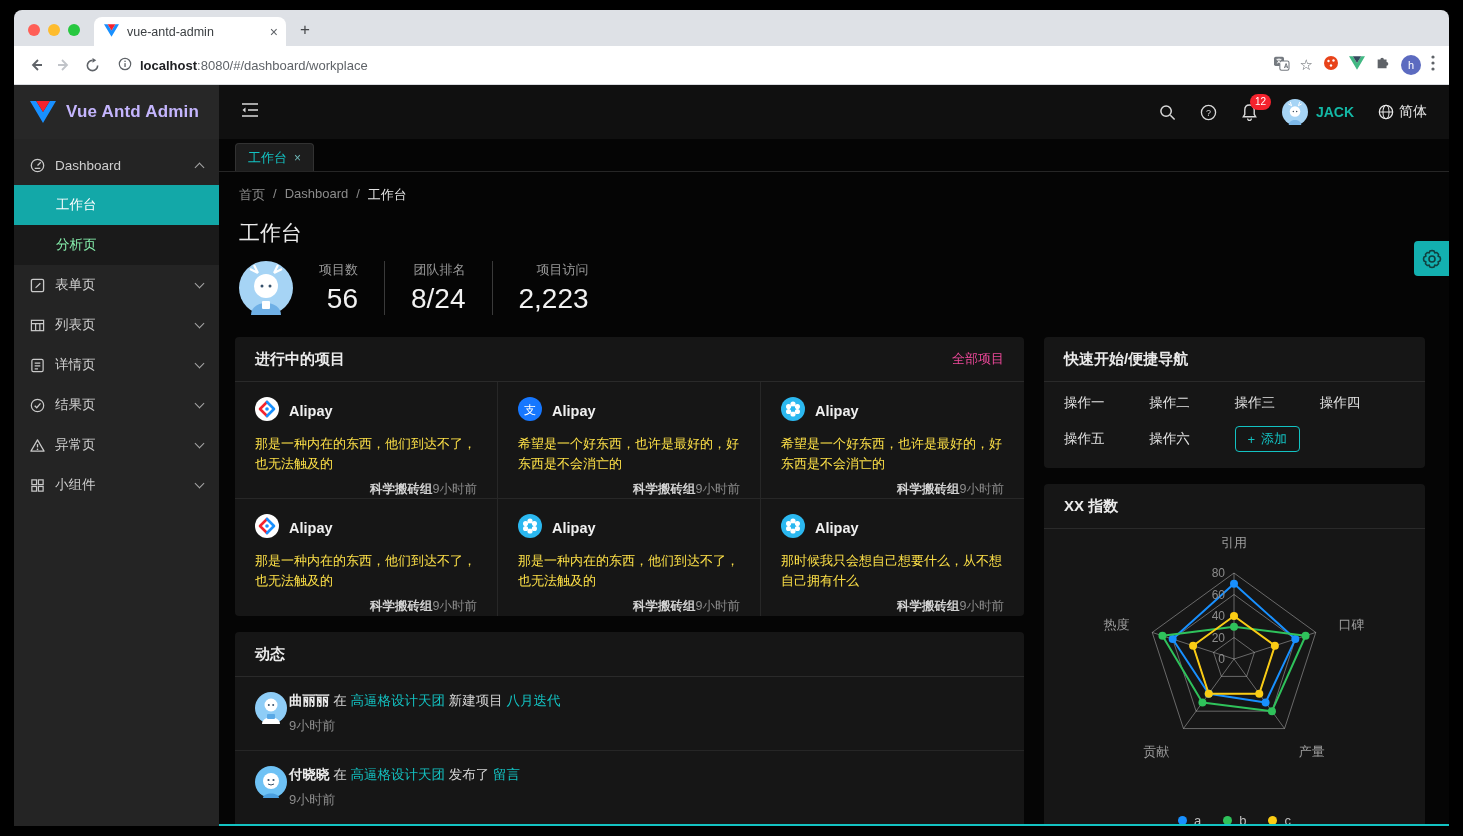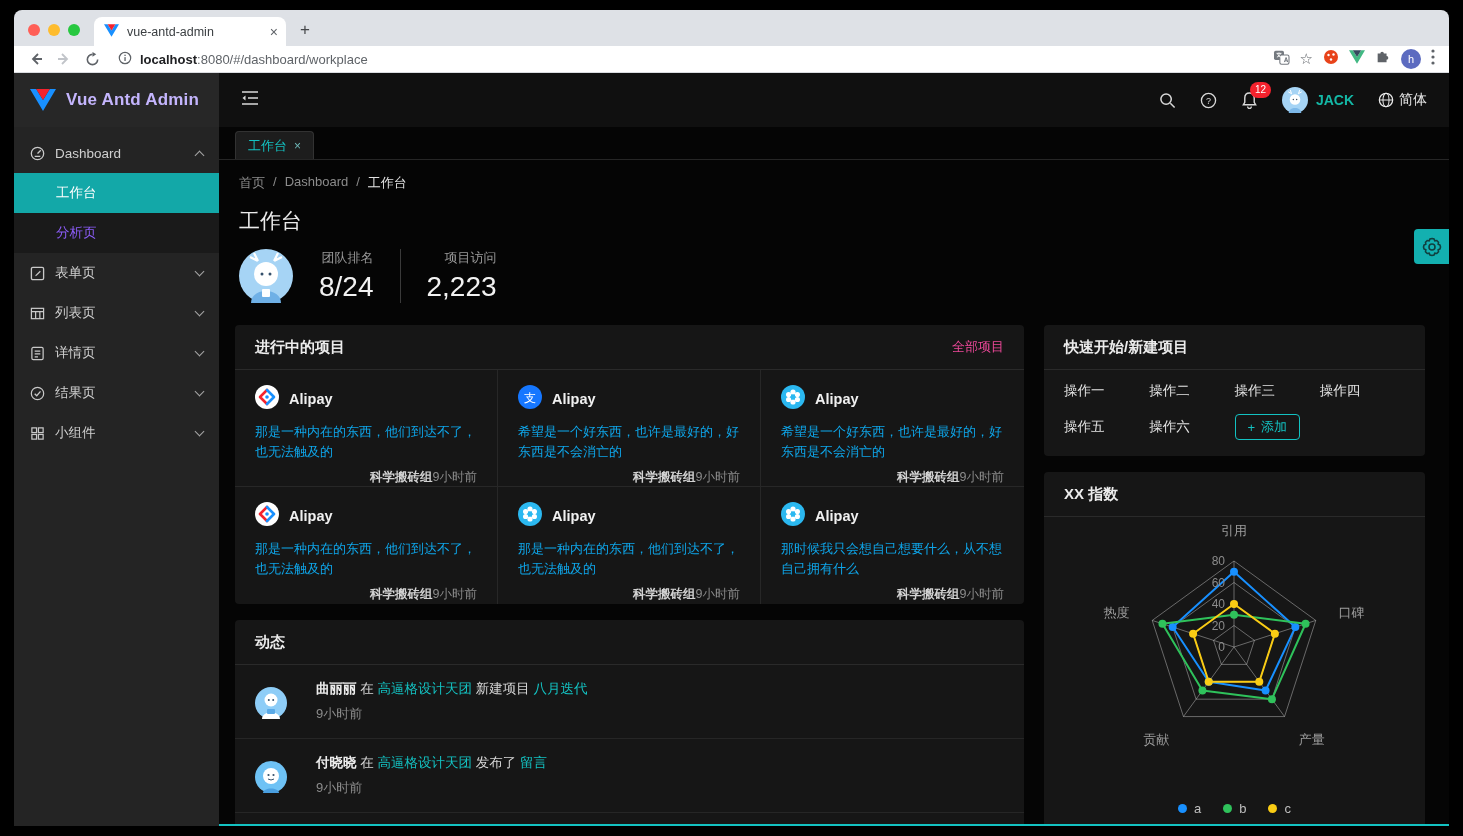--- a/index.html
+++ b/index.html
@@ -8,21 +8,21 @@
 
   
   .tabstrip { height:36px; background:#dee1e6; display:flex; align-items:flex-end; flex:none; }
   .tls { display:flex; align-items:center; gap:8px; padding:0 14px 10px 14px; }
   .tl { width:12px; height:12px; border-radius:50%; }
   .tl.r{background:#ff5f57}.tl.y{background:#febc2e}.tl.g{background:#28c840}
   .chrome-tab { width:192px; height:29px; background:#fff; border-radius:8px 8px 0 0; display:flex; align-items:center; padding:0 8px 0 10px; gap:8px; }
   .tab-title { font-size:12.5px; color:#3c4043; flex:1; white-space:nowrap; overflow:hidden; }
   .tab-close { color:#5f6368; font-size:14px; cursor:pointer; }
   .newtab { color:#45474a; font-size:17px; padding:0 14px 6px 14px; }
-  .toolbar { height:27px; background:#fff; display:flex; align-items:center; padding:0 10px; gap:4px; flex:none; border-bottom:1px solid #dadce0;}
+  .toolbar { height:39px; background:#fff; display:flex; align-items:center; padding:0 10px; gap:4px; flex:none; border-bottom:1px solid #dadce0;}
   .nav-ic { width:24px; height:24px; display:flex; align-items:center; justify-content:center; }
   .omni { flex:1; display:flex; align-items:center; gap:8px; padding-left:10px; font-size:13px; }
   .omni-host { color:#202124; font-weight:bold; }
   .omni-path { color:#5f6368; }
   .right-ics { display:flex; align-items:center; gap:10px; padding-right:4px; }
   .star { color:#5f6368; font-size:15px; }
   .prof { width:20px; height:20px; border-radius:50%; background:#5c6bc0; color:#fff; font-size:11px; display:flex; align-items:center; justify-content:center; }
 
   
   .app-header { height:54px; display:flex; flex:none; }
@@ -39,21 +39,21 @@
   .lang { display:flex; align-items:center; gap:5px; color:#e8e8e8; font-size:14px; cursor:pointer; }
 
   
   .app-body { flex:1; display:flex; overflow:hidden; }
   .sidebar { width:205px; background:#242424; flex:none; padding-top:6px; font-size:13.5px; }
   .m-item { height:40px; display:flex; align-items:center; gap:10px; padding:0 16px; color:#cfcfcf; cursor:pointer; }
   .m-label { flex:1; }
   .caret { width:7px; height:7px; border-left:1.5px solid #a6a6a6; border-bottom:1.5px solid #a6a6a6; transform:rotate(-45deg); margin-top:-3px; }
   .caret.up { transform:rotate(135deg); margin-top:4px; }
   .sub-block { background:#1a1a1a; }
-  .s-item { height:40px; display:flex; align-items:center; padding:0 16px 0 42px; color:#8b5cf6; cursor:pointer; }
+  .s-item { height:40px; display:flex; align-items:center; padding:0 16px 0 42px; color:#86efac; cursor:pointer; }
   .s-item.active { background:#13a8a8; color:#fff; }
   .m-ic { display:flex; align-items:center; color:#c9c9c9; }
 
   
   .content { flex:1; background:#050505; position:relative; overflow:hidden; }
   .tabs-row { height:33px; padding:5px 16px 0; border-bottom:1px solid #262626; display:flex; align-items:flex-end; }
   .page-tab { height:28px; background:#1d1d1d; border:1px solid #323232; border-bottom:none; border-radius:4px 4px 0 0; color:#13c2c2; font-size:13px; display:flex; align-items:center; gap:7px; padding:0 12px; cursor:pointer; }
   .pt-close { color:#6fb8b8; font-size:12px; }
   .crumbs { display:flex; gap:8px; font-size:13px; color:#8c8c8c; padding:14px 20px 0; }
   .crumb.cur { color:#e2e2e2; }
@@ -77,26 +77,26 @@
   .c-title { color:#ececec; font-size:15px; font-weight:bold; }
   .c-link { color:#ec4899; font-size:13px; cursor:pointer; }
 
   .proj-grid { display:grid; grid-template-columns:1fr 1fr 1fr; }
   .p-cell { padding:15px 20px 12px; border-right:1px solid #272727; border-bottom:1px solid #272727; height:117px; }
   .p-cell:nth-child(3n) { border-right:none; }
   .p-cell:nth-child(n+4) { border-bottom:none; }
   .p-head { display:flex; align-items:center; gap:10px; }
   .p-ic { width:24px; height:24px; flex:none; }
   .p-name { color:#f0f0f0; font-size:14.5px; font-weight:bold; }
-  .p-desc { color:#0ea5e9; font-size:13px; line-height:1.55; margin-top:9px; height:40px; overflow:hidden; }
+  .p-desc { color:#fde047; font-size:13px; line-height:1.55; margin-top:9px; height:40px; overflow:hidden; }
   .p-foot { display:flex; justify-content:flex-end; margin-top:7px; font-size:12.5px; }
   .p-group { color:#d2d2d2; font-weight:bold; cursor:pointer; }
   .p-time { color:#8c8c8c; }
 
-  .act-item { display:flex; gap:29px; padding:15px 20px; border-top:1px solid #262626;align-items:flex-end; }
+  .act-item { display:flex; gap:2px; padding:15px 20px; border-top:1px solid #262626; }
   .act-item:first-child { border-top:none; }
   .a-avatar { width:32px; height:32px; flex:none; }
   .a-line { font-size:13.5px; color:#d6d6d6; }
   .a-user { color:#ececec; font-weight:bold; }
   .a-link { color:#13c2c2; cursor:pointer; }
   .a-time { color:#8c8c8c; font-size:13px; margin-top:7px; }
 
   .qn-body { padding:12px 20px 16px; display:grid; grid-template-columns:1fr 1fr 1fr 1fr; row-gap:14px; align-items:center; }
   .qn-link { color:#e3e3e3; font-size:13.5px; cursor:pointer; }
   .add-btn { display:inline-flex; align-items:center; gap:6px; color:#13c2c2; border:1px solid #13c2c2; border-radius:4px; font-size:13px; padding:3px 12px; cursor:pointer; justify-self:start; }
@@ -300,20 +300,31 @@
               <circle cx="8" cy="8" r="6.6" stroke="#c9c9c9" stroke-width="1.3" fill="none"></circle>
               <path d="M5 8.2 L7.2 10.4 L11.2 5.8" stroke="#c9c9c9" stroke-width="1.4" fill="none"></path>
             </svg>
           </span>
         <span class="m-label">结果页</span>
         <span class="caret"></span>
       </div>
       <div class="m-item">
         <span class="m-ic">
             <svg width="15" height="15" viewBox="0 0 16 16">
+              <path d="M8 2 L15 14 H1 Z" stroke="#c9c9c9" stroke-width="1.3" fill="none" stroke-linejoin="round"></path>
+              <path d="M8 6.5 V10" stroke="#c9c9c9" stroke-width="1.4"></path>
+              <circle cx="8" cy="12" r=".9" fill="#c9c9c9"></circle>
+            </svg>
+          </span>
+        <span class="m-label">异常页</span>
+        <span class="caret"></span>
+      </div>
+      <div class="m-item">
+        <span class="m-ic">
+            <svg width="15" height="15" viewBox="0 0 16 16">
               <rect x="2" y="2" width="5" height="5" stroke="#c9c9c9" stroke-width="1.3" fill="none"></rect>
               <rect x="9" y="2" width="5" height="5" stroke="#c9c9c9" stroke-width="1.3" fill="none"></rect>
               <rect x="2" y="9" width="5" height="5" stroke="#c9c9c9" stroke-width="1.3" fill="none"></rect>
               <rect x="9" y="9" width="5" height="5" stroke="#c9c9c9" stroke-width="1.3" fill="none"></rect>
             </svg>
           </span>
         <span class="m-label">小组件</span>
         <span class="caret"></span>
       </div>
     </div>
@@ -348,20 +359,24 @@
         <svg class="w-avatar" viewBox="0 0 54 54">
             <circle cx="27" cy="27" r="27" fill="#a6d4f5"></circle>
             <path d="M12 54 C12 38 42 38 42 54 Z" fill="#6fb0e6"></path>
             <rect x="23" y="40" width="8" height="8" rx="1" fill="#fff"></rect>
             <circle cx="27" cy="25" r="12" fill="#fff"></circle>
             <path d="M19 12 L15 4 M19 12 L11 8 M35 12 L39 4 M35 12 L43 8" stroke="#fff" stroke-width="2.2" fill="none"></path>
             <circle cx="23" cy="25" r="1.5" fill="#35506b"></circle>
             <circle cx="31" cy="25" r="1.5" fill="#35506b"></circle>
           </svg>
         <div class="stats">
+          <div class="stat">
+            <div class="s-label">项目数</div>
+            <div class="s-value">56</div>
+          </div>
           <div class="stat">
             <div class="s-label">团队排名</div>
             <div class="s-value">8/24</div>
           </div>
           <div class="stat">
             <div class="s-label">项目访问</div>
             <div class="s-value">2,223</div>
           </div>
         </div>
       </div>
@@ -530,21 +545,21 @@
                   </div>
                 </div>
               </div>
           </div>
         </div>
 
         <div class="col-r">
 
           <div class="card">
             <div class="c-head">
-                <span class="c-title">快速开始/新建项目</span>
+                <span class="c-title">快速开始/便捷导航</span>
               </div>
             <div class="qn-body">
               <span class="qn-link">操作一</span>
               <span class="qn-link">操作二</span>
               <span class="qn-link">操作三</span>
               <span class="qn-link">操作四</span>
               <span class="qn-link">操作五</span>
               <span class="qn-link">操作六</span>
               <span class="add-btn">
                   <span>+</span>

